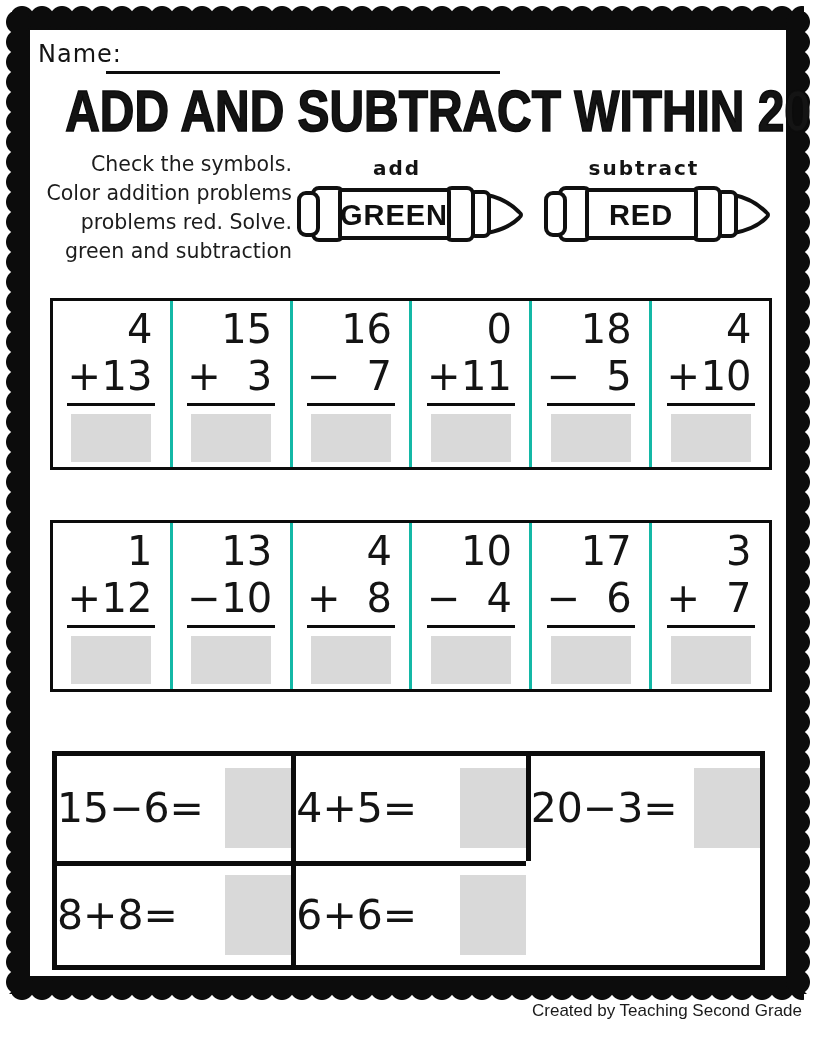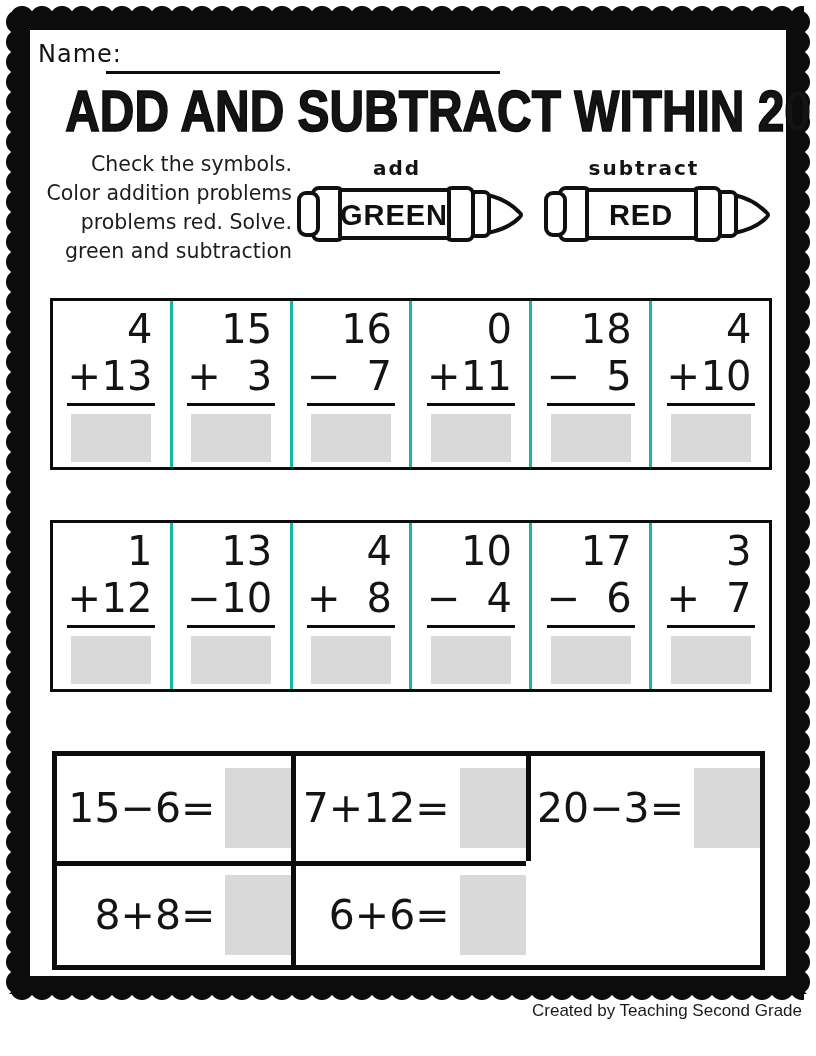--- a/index.html
+++ b/index.html
@@ -67,21 +67,21 @@
   .vline2 { font-size:40px; line-height:47px; display:flex; justify-content:space-between;
             padding-right:3px; }
   .vrule  { border-bottom:3px solid #0c0c0c; margin-top:3px; }
   .answer-box { background:#d9d9d9; }
   .vanswer { width:80px; height:48px; margin:8px auto 0 auto; }
   
   .hgrid { position:absolute; left:52px; top:751px; width:713px; height:219px;
            border:5px solid #0c0c0c; display:grid;
            grid-template-columns:repeat(3,1fr); grid-template-rows:1fr 1fr; background:#fff; }
   .hcell { border-left:5px solid #0c0c0c; border-top:5px solid #0c0c0c;
-           display:flex; align-items:center; justify-content:flex-end; gap:10px; }
+           display:flex; align-items:center; justify-content:space-between; gap:10px; }
   .hcell:nth-child(3n+1) { border-left:none; }
   .hcell:nth-child(-n+3) { border-top:none; }
   .hexpr { font-size:41px; }
   .hanswer { width:66px; height:80px; }
   
   .footer-credit { position:absolute; right:14px; bottom:3px; font-family:"Liberation Sans", sans-serif;
                    font-size:17px; color:#1a1a1a;margin-top:24px; }
   svg .stroke { fill:#ffffff; stroke:#101010; stroke-width:4; stroke-linejoin:round; }
 </style>
 </head>
@@ -269,21 +269,21 @@
       </div>
     </div>
   </div>
 
   <div class="hgrid">
     <div class="hcell">
       <span class="hexpr">15−6=</span>
       <div class="hanswer answer-box"></div>
     </div>
     <div class="hcell">
-      <span class="hexpr">7+12=</span>
+      <span class="hexpr">4+5=</span>
       <div class="hanswer answer-box"></div>
     </div>
     <div class="hcell">
       <span class="hexpr">20−3=</span>
       <div class="hanswer answer-box"></div>
     </div>
     <div class="hcell">
       <span class="hexpr">8+8=</span>
       <div class="hanswer answer-box"></div>
     </div>

